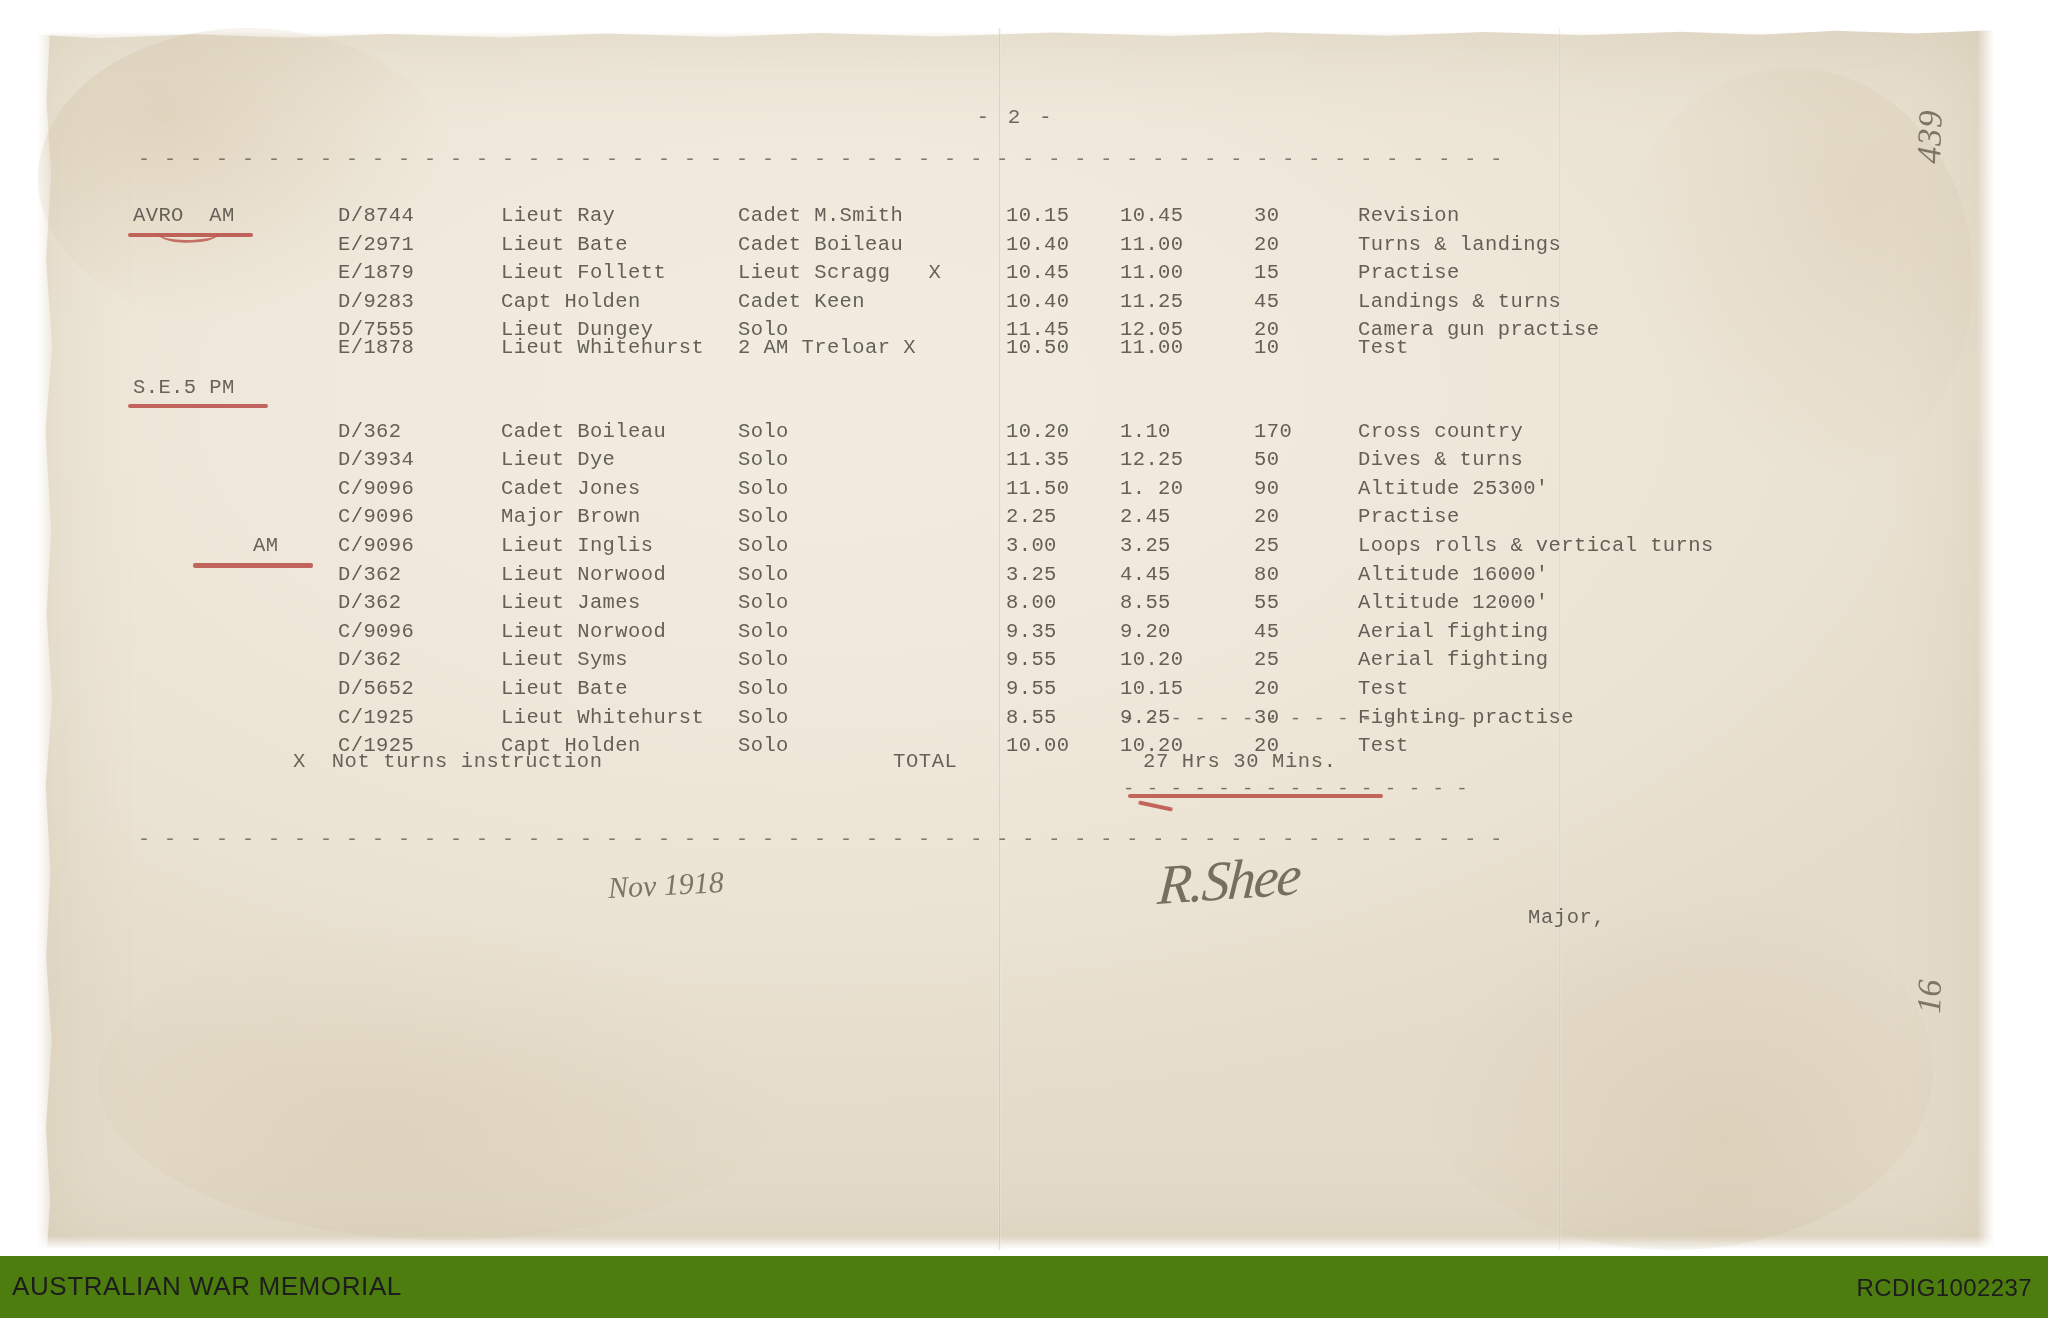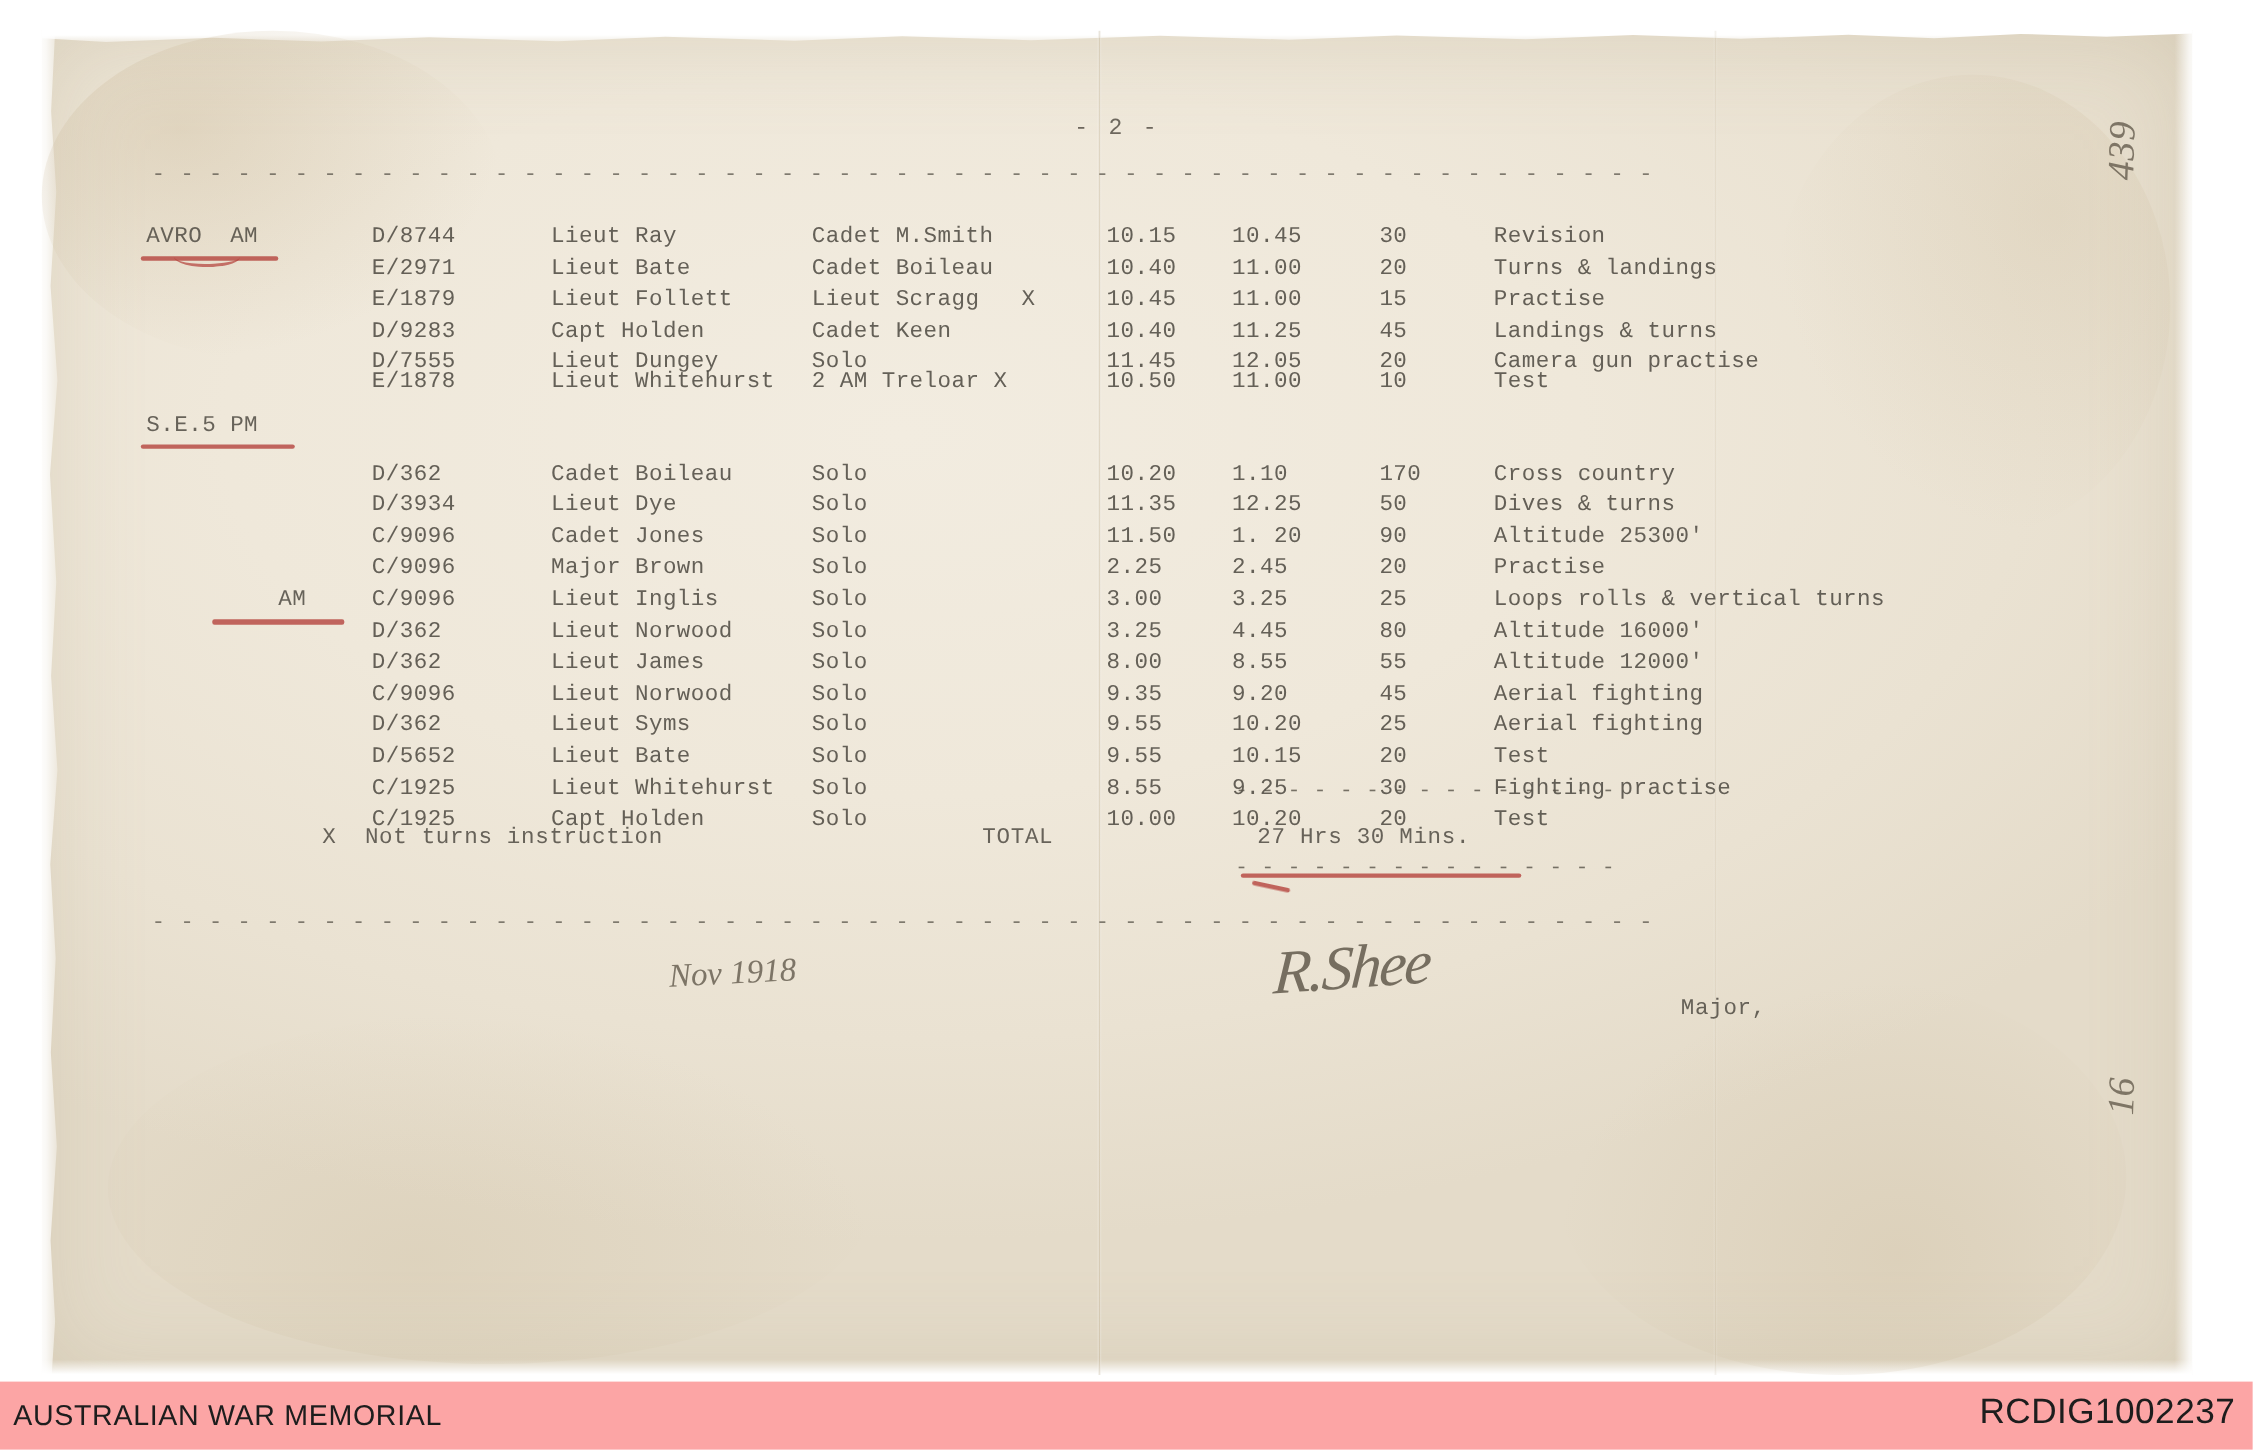--- a/index.html
+++ b/index.html
@@ -217,36 +217,36 @@
     letter-spacing: -2px;
   }
 
   
   .footer {
     position: absolute;
     left: 0;
     bottom: 0;
     width: 2048px;
     height: 62px;
-    background: #fca5a5;
+    background: #4d7c0f;
   }
   .footer-left {
     position: absolute;
     left: 12px;
     bottom: 16px;
     font-size: 26px;
     color: #1d1d1d;
     letter-spacing: 0.6px;
     font-family: "Liberation Sans", sans-serif;
   }
   .footer-right {
     position: absolute;
     right: 16px;
     bottom: 16px;
-    font-size: 32px;
+    font-size: 24px;
     color: #1d1d1d;
     letter-spacing: 0.4px;
     font-family: "Liberation Sans", sans-serif;
     margin-top: 30px;
   }
 </style>
 </head>
 <body>
 
 <div class="viewer">

